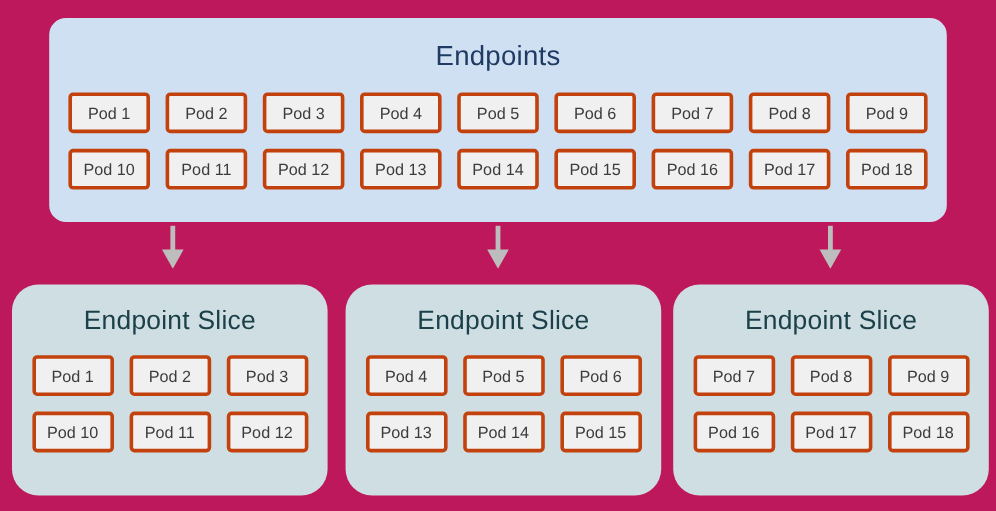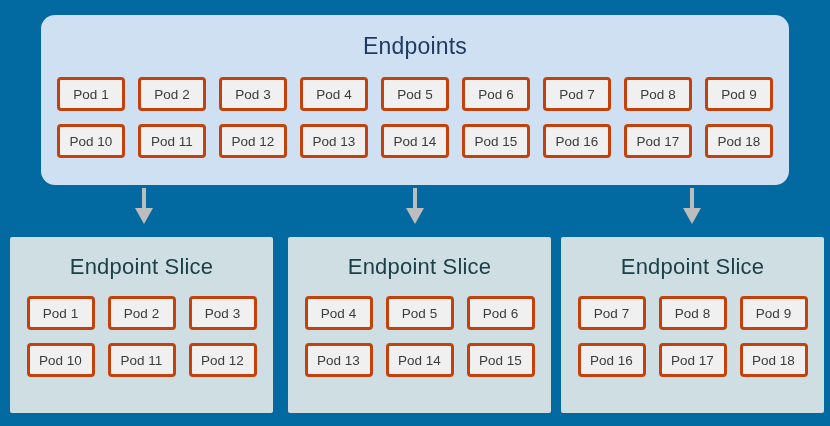--- a/index.html
+++ b/index.html
@@ -11,21 +11,21 @@
     width: 830px;
     height: 426px;
     font-family: "Liberation Sans", sans-serif;
     overflow: hidden;
   }
 
   #canvas {
     position: relative;
     width: 830px;
     height: 426px;
-    background: #0369a1;
+    background: #be185d;
   }
 
   
   .endpoints-box {
     position: absolute;
     left: 41px;
     top: 15px;
     width: 748px;
     height: 170px;
     background: #cfe0f2;
@@ -83,21 +83,21 @@
   }
   .arrow svg { display: block; }
 
   
   .slice-box {
     position: absolute;
     top: 237px;
     width: 263px;
     height: 176px;
     background: #cfdee2;
-    border-radius: 2px;
+    border-radius: 22px;
     box-sizing: border-box;
   }
   .slice-title {
     position: absolute;
     top: 19px;
     left: 0;
     width: 100%;
     text-align: center;
     font-size: 22px;
     color: #1b4049;

